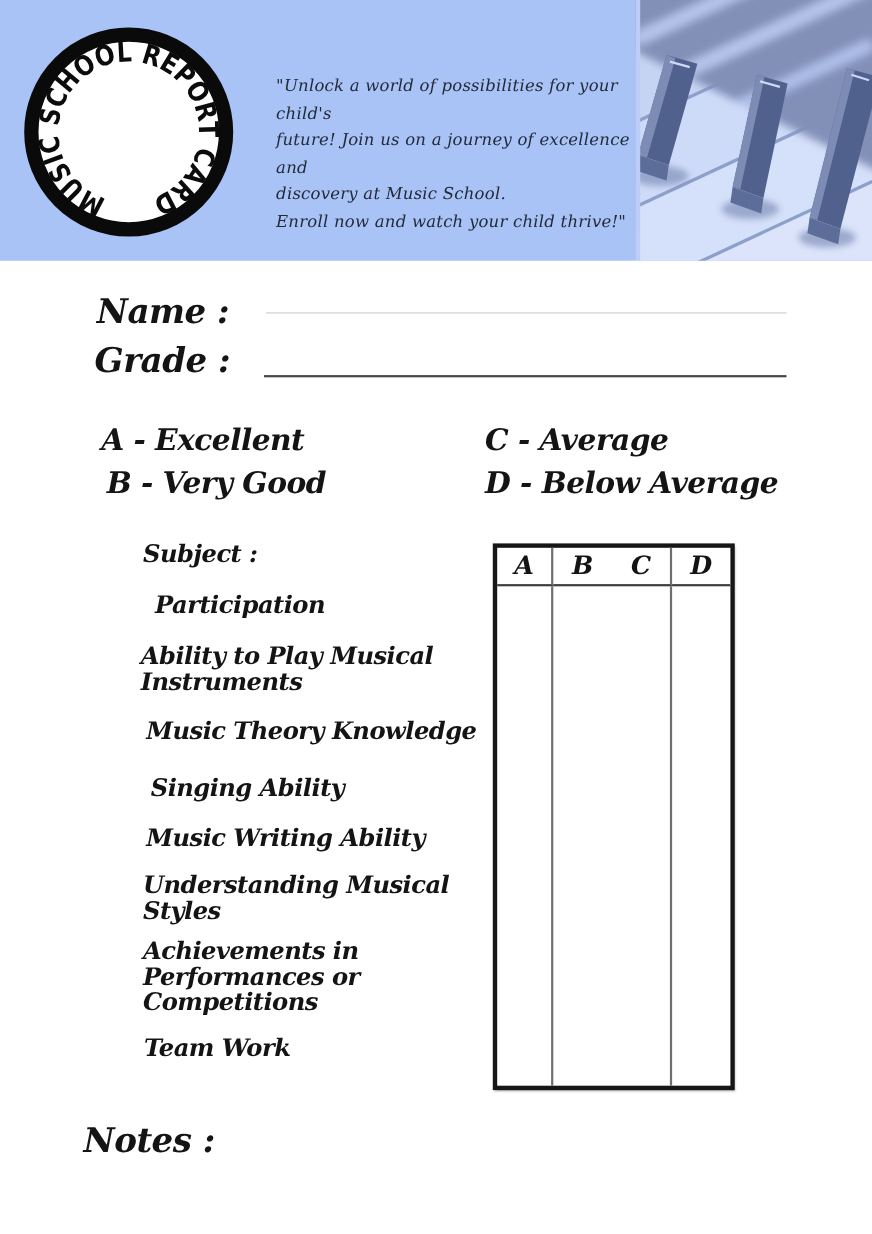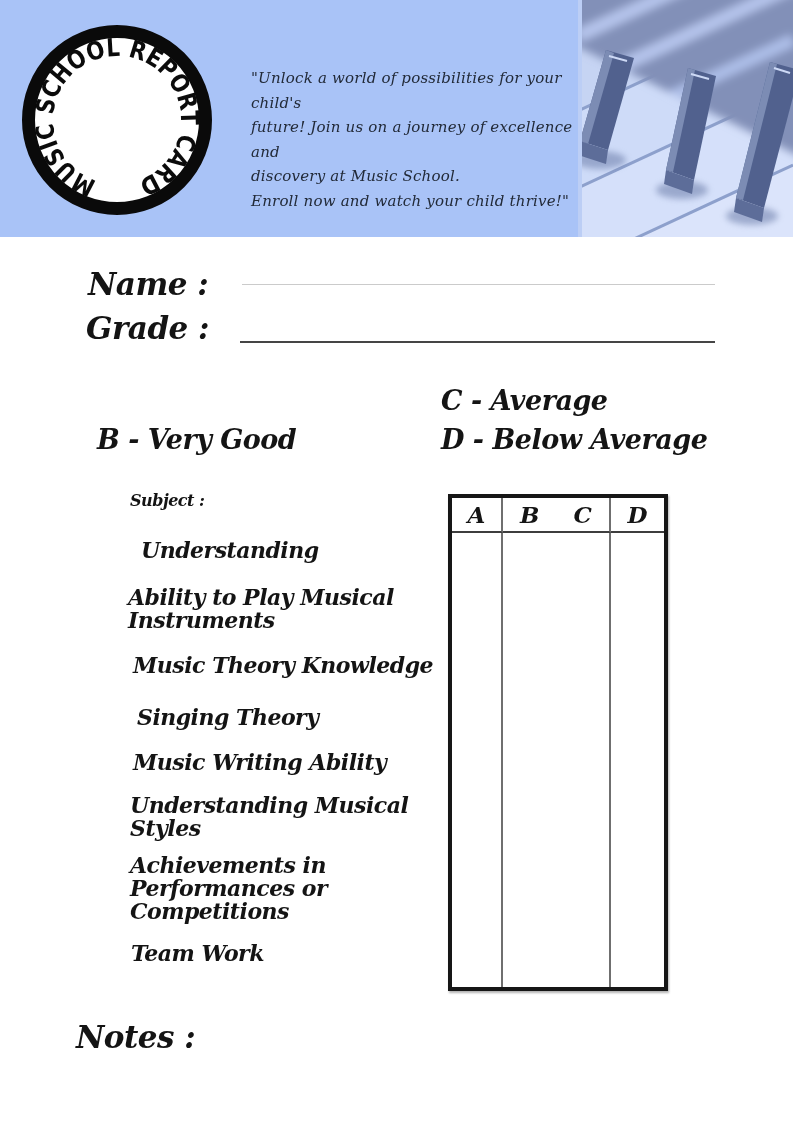--- a/index.html
+++ b/index.html
@@ -18,21 +18,21 @@
   .fill-line{position:absolute;height:14px;}
   .name-line{left:242px;top:270px;width:473px;border-bottom:1.5px solid #cbcbcb;}
   .grade-line{left:240px;top:327px;width:475px;border-bottom:2.5px solid #454545;}
   
   .legend-item{position:absolute;font-weight:bold;font-style:italic;font-size:27px;line-height:32px;letter-spacing:-0.5px;}
   .lg-a{left:92px;top:385px;}
   .lg-b{left:97px;top:424px;}
   .lg-c{left:441px;top:385px;}
   .lg-d{left:441px;top:424px;}
   
-  .subjects-title{position:absolute;left:130px;top:491px;font-weight:bold;font-style:italic;font-size:16px;letter-spacing:-0.5px;}
+  .subjects-title{position:absolute;left:130px;top:491px;font-weight:bold;font-style:italic;font-size:22px;letter-spacing:-0.5px;}
   .subj{position:absolute;font-weight:bold;font-style:italic;font-size:22px;line-height:23px;
         letter-spacing:-0.5px;white-space:pre-line;}
   .subj0{left:141px;top:539px;}
   .subj1{left:128px;top:586px;}
   .subj2{left:133px;top:654px;}
   .subj3{left:137px;top:706px;}
   .subj4{left:133px;top:751px;}
   .subj5{left:130px;top:794px;}
   .subj6{left:130px;top:854px;}
   .subj7{left:131px;top:942px;}
@@ -130,30 +130,31 @@
       <rect x="0" y="0" width="4" height="237" fill="#bccef5"></rect>
     </svg>
   </div>
 
   <div class="field-label name-label">Name :</div>
   <div class="fill-line name-line"></div>
 
   <div class="field-label grade-label">Grade :</div>
   <div class="fill-line grade-line"></div>
 
+  <div class="legend-item lg-a">A - Excellent</div>
   <div class="legend-item lg-b">B - Very Good</div>
   <div class="legend-item lg-d">D - Below Average</div>
   <div class="legend-item lg-c">C - Average</div>
 
   <div class="subjects-title">Subject :</div>
-  <div class="subj subj0">Understanding</div>
+  <div class="subj subj0">Participation</div>
   <div class="subj subj1">Ability to Play Musical
 Instruments</div>
   <div class="subj subj2">Music Theory Knowledge</div>
-  <div class="subj subj3">Singing Theory</div>
+  <div class="subj subj3">Singing Ability</div>
   <div class="subj subj4">Music Writing Ability</div>
   <div class="subj subj6">Achievements in
 Performances or
 Competitions</div>
   <div class="subj subj5">Understanding Musical
 Styles</div>
   <div class="subj subj7">Team Work</div>
 
   <div class="gtable">
     <div class="gcell gh gc-div">

